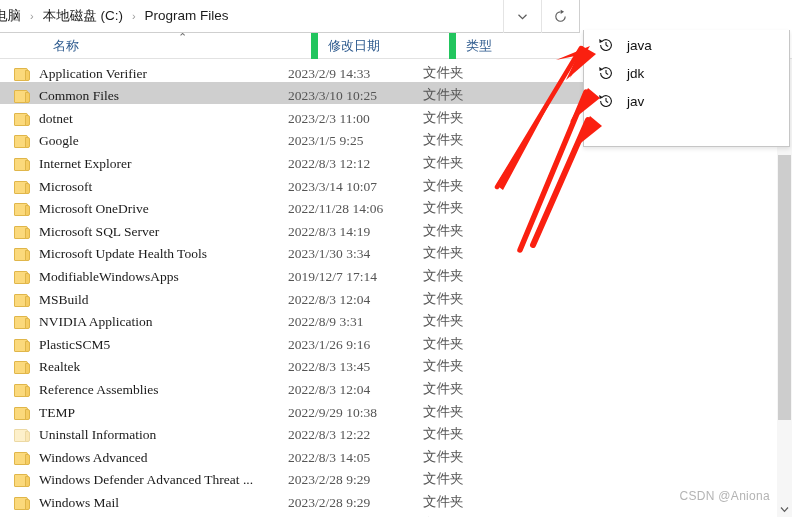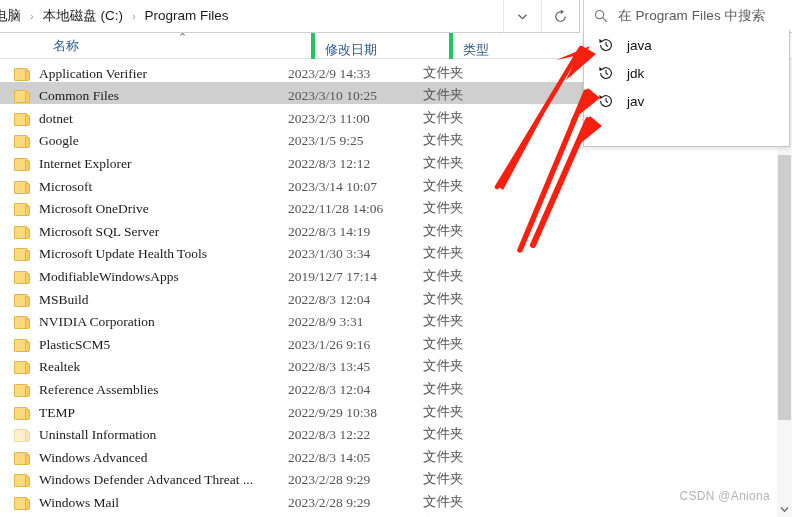--- a/index.html
+++ b/index.html
@@ -58,21 +58,21 @@
 
   
   .colheader {
     position:absolute; left:0; top:33px; width:792px; height:26px;
     background:#ffffff; border-bottom:1px solid #e2e2e2; display:flex; align-items:center;
   }
   .col {
     font-size:13px; color:#2d5a8e; height:26px; display:flex; align-items:center;
     padding-left:10px; position:relative;
   }
-  .col + .col { border-left:4px solid #22c55e;align-items:flex-end; }
+  .col + .col { border-left:7px solid #22c55e; }
   .col-name { width:268px;margin-left:43px; }
   .col-date { width:138px; }
   .col-type { width:102px; }
   .col-size { width:70px; }
   .sortcaret {
     position:absolute; left:135px; top:-2px; color:#6d6d6d; font-size:11px;
   }
 
   
   .filelist {
@@ -136,29 +136,20 @@
         </svg>
     </div>
     <div class="addr-btn">
       <svg width="15" height="15" viewBox="0 0 16 16">
         <path d="M13 8 A5 5 0 1 1 8 3" fill="none" stroke="#5b5b5b" stroke-width="1.2"></path>
         <path d="M8.2 0.8 L8.2 5.2 L11.8 3.0 Z" fill="#5b5b5b"></path>
       </svg>
     </div>
   </div>
 
-  <div class="searchwrap">
-    <span class="search-icon">
-      <svg width="14" height="14" viewBox="0 0 14 14">
-        <circle cx="5.6" cy="5.6" r="4.1" fill="none" stroke="#6d6d6d" stroke-width="1.1"></circle>
-        <line x1="8.7" y1="8.7" x2="12.8" y2="12.8" stroke="#6d6d6d" stroke-width="1.1"></line>
-      </svg>
-    </span>
-    <span class="search-placeholder">在 Program Files 中搜索</span>
-  </div>
 
   <div class="dropdown">
     <div class="dd-item">
       <span class="dd-icon">
         <svg width="16" height="16" viewBox="0 0 16 16">
           <path d="M2.6 8 A5.4 5.4 0 1 0 4.3 4.1" fill="none" stroke="#1a1a1a" stroke-width="1.1"></path>
           <path d="M1.2 2.0 L5.1 4.6 L1.6 6.0 Z" fill="#1a1a1a"></path>
           <line x1="8" y1="5.1" x2="8" y2="8.2" stroke="#1a1a1a" stroke-width="1.1"></line>
           <line x1="8" y1="8.2" x2="10.2" y2="9.4" stroke="#1a1a1a" stroke-width="1.1"></line>
         </svg>
@@ -311,21 +302,21 @@
         <span class="cell-name">MSBuild</span>
         <span class="cell-date">2022/8/3 12:04</span>
         <span class="cell-type">文件夹</span>
         <span class="cell-size"></span>
       </div>
       <div class="row">
         <span class="folder-ico">
           <span class="back"></span>
           <span class="tab"></span>
         </span>
-        <span class="cell-name">NVIDIA Corporation</span>
+        <span class="cell-name">NVIDIA Application</span>
         <span class="cell-date">2022/8/9 3:31</span>
         <span class="cell-type">文件夹</span>
         <span class="cell-size"></span>
       </div>
       <div class="row">
         <span class="folder-ico">
           <span class="back"></span>
           <span class="tab"></span>
         </span>
         <span class="cell-name">PlasticSCM5</span>

